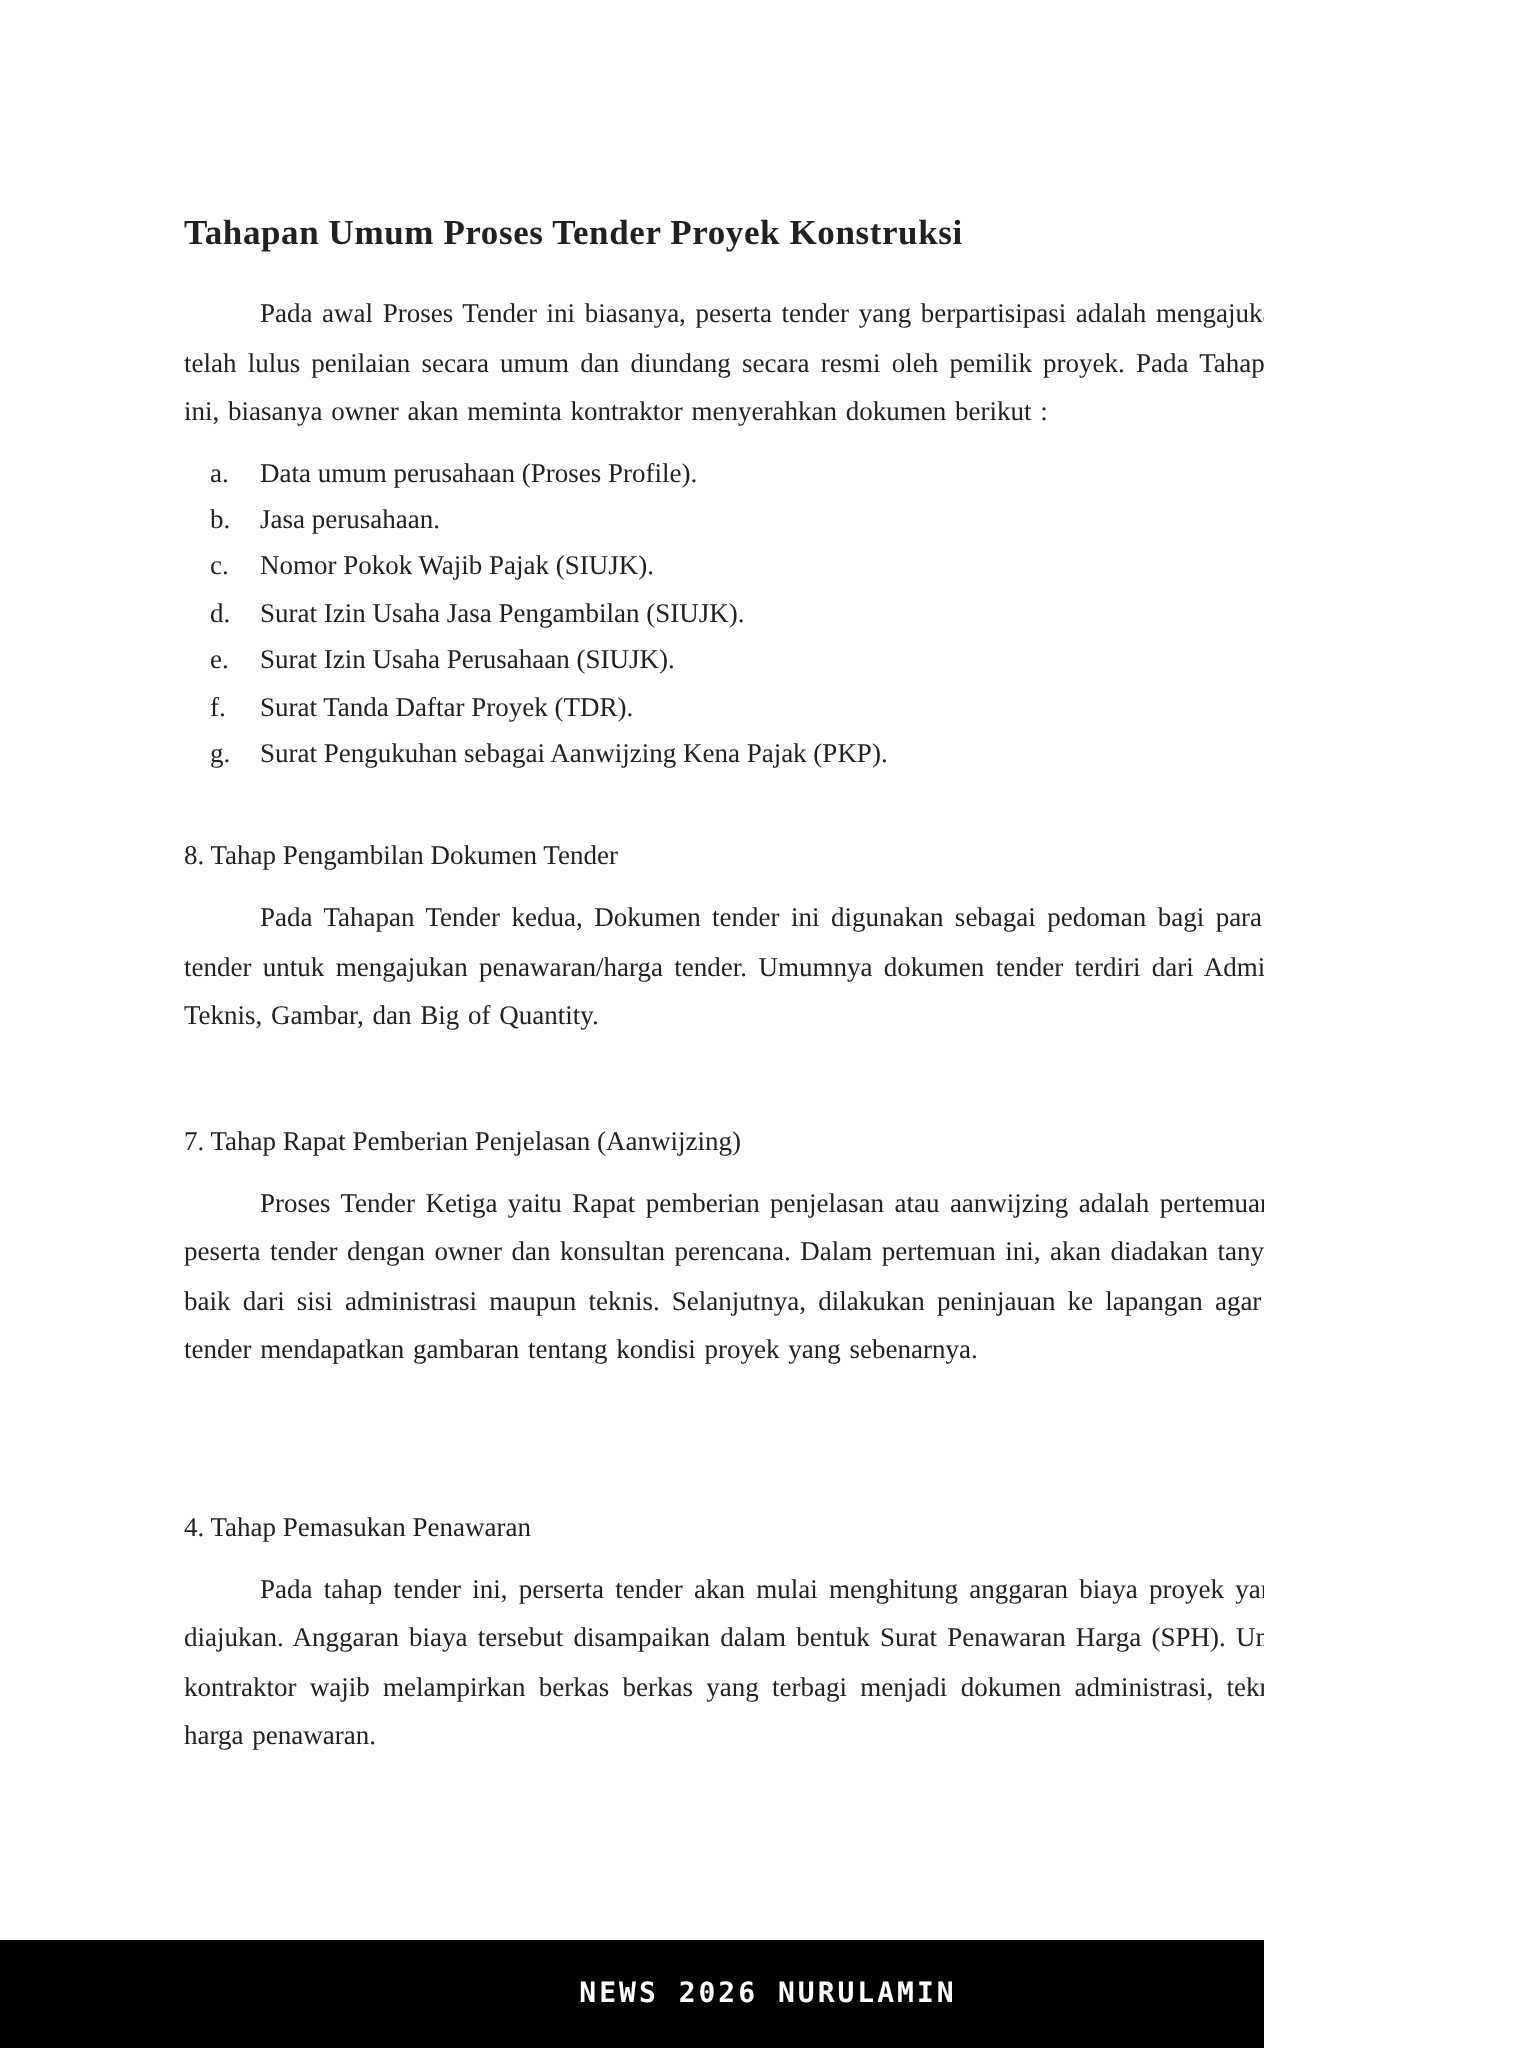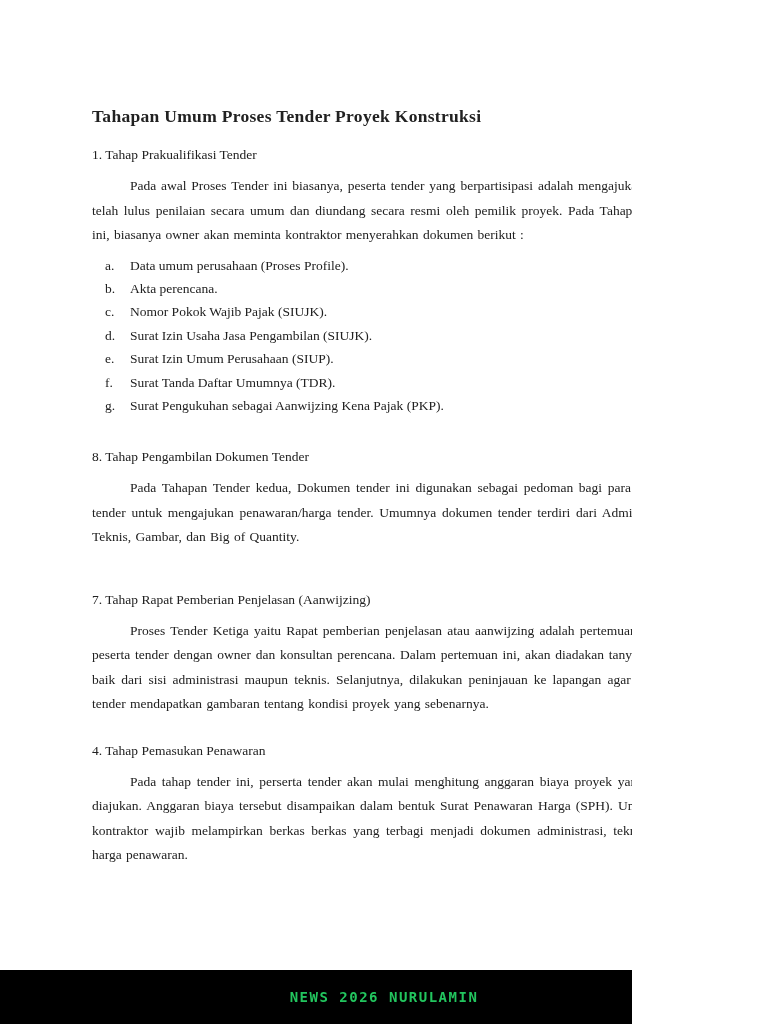--- a/index.html
+++ b/index.html
@@ -52,75 +52,74 @@
     display: flex;
     font-size: 13.5px;
     line-height: 23.4px;
   }
   .doc-list .marker {
     flex: 0 0 25px;
     margin-left: 13px;
   }
   .section-2 { margin-top: 30px; }
   .section-3 { margin-top: 40px; }
-  .section-4 { margin-top: 24px; }
+  .section-4 { margin-top: 66px; }
   .footer-bar {
     position: absolute;
     left: 0;
     bottom: 0;
     width: 768px;
     height: 54px;
     background: #000000;
     display: flex;
     align-items: center;
     justify-content: center;
   }
   .footer-text {
     font-family: "DejaVu Sans Mono", monospace;
     font-weight: bold;
     font-size: 14px;
     letter-spacing: 1.5px;
-    color: #22c55e;
+    color: #ffffff;
   }
 </style>
 </head>
 <body>
 
 <div class="page">
   <div class="content">
 
     <h1 class="doc-title">Tahapan Umum Proses Tender Proyek Konstruksi</h1>
 
     <div class="section section-1">
-      <h2 class="section-heading">1. Tahap Prakualifikasi Tender</h2>
       <p class="paragraph">Pada awal Proses Tender ini biasanya, peserta tender yang berpartisipasi adalah mengajukan yang telah lulus penilaian secara umum dan diundang secara resmi oleh pemilik proyek. Pada Tahap Tender ini, biasanya owner akan meminta kontraktor menyerahkan dokumen berikut :</p>
       <ul class="doc-list">
         <li>
           <span class="marker">a.</span>
           <span class="item-text">Data umum perusahaan (Proses Profile).</span>
         </li>
         <li>
           <span class="marker">b.</span>
-          <span class="item-text">Akta perencana.</span>
+          <span class="item-text">Jasa perusahaan.</span>
         </li>
         <li>
           <span class="marker">c.</span>
           <span class="item-text">Nomor Pokok Wajib Pajak (SIUJK).</span>
         </li>
         <li>
           <span class="marker">d.</span>
           <span class="item-text">Surat Izin Usaha Jasa Pengambilan (SIUJK).</span>
         </li>
         <li>
           <span class="marker">e.</span>
-          <span class="item-text">Surat Izin Umum Perusahaan (SIUP).</span>
+          <span class="item-text">Surat Izin Usaha Perusahaan (SIUJK).</span>
         </li>
         <li>
           <span class="marker">f.</span>
-          <span class="item-text">Surat Tanda Daftar Umumnya (TDR).</span>
+          <span class="item-text">Surat Tanda Daftar Proyek (TDR).</span>
         </li>
         <li>
           <span class="marker">g.</span>
           <span class="item-text">Surat Pengukuhan sebagai Aanwijzing Kena Pajak (PKP).</span>
         </li>
       </ul>
     </div>
 
     <div class="section section-2">
       <h2 class="section-heading">8. Tahap Pengambilan Dokumen Tender</h2>

